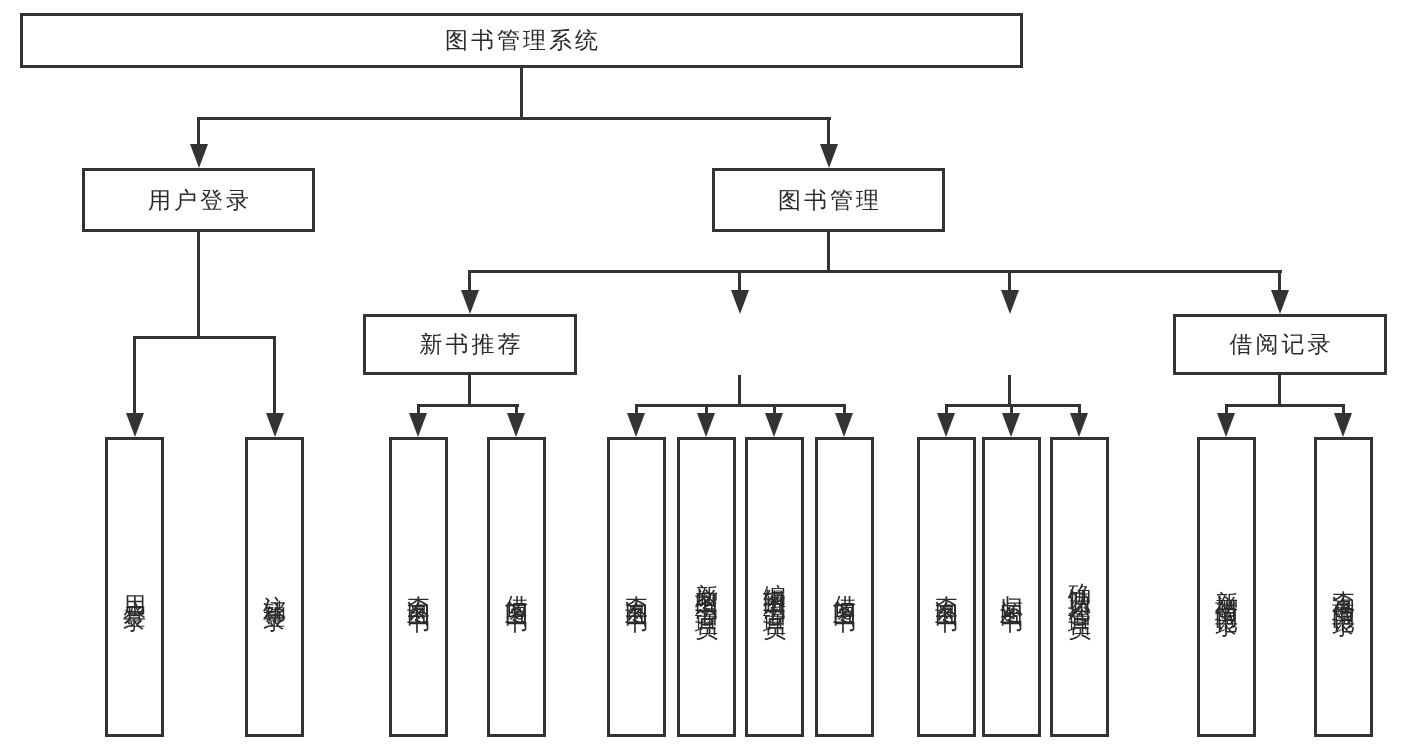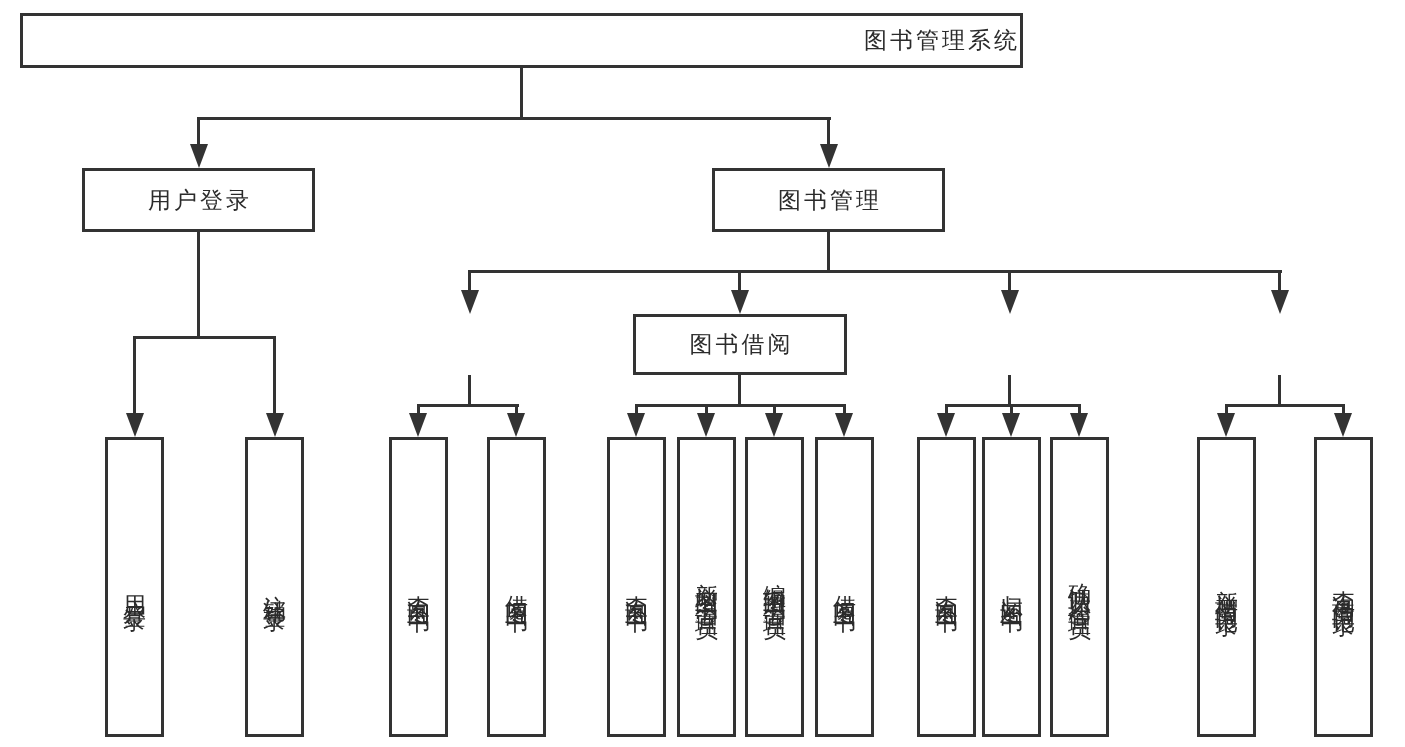--- a/index.html
+++ b/index.html
@@ -112,33 +112,36 @@
   <div class="line" style="left:1078px;top:404px;width:3px;height:12px;"></div>
   <div class="arrow" style="left:1070px;top:413px;"></div>
 
   <div class="line" style="left:1278px;top:375px;width:3px;height:32px;"></div>
   <div class="line" style="left:1225px;top:404px;width:120px;height:3px;"></div>
   <div class="line" style="left:1225px;top:404px;width:3px;height:12px;"></div>
   <div class="arrow" style="left:1217px;top:413px;"></div>
   <div class="line" style="left:1342px;top:404px;width:3px;height:12px;"></div>
   <div class="arrow" style="left:1334px;top:413px;"></div>
 
-  <div class="node" style="left:20px;top:13px;width:1003px;height:55px;justify-content:flex-end;">
+  <div class="node" style="left:20px;top:13px;width:1003px;height:55px;">
     <span class="hlabel">图书管理系统</span>
   </div>
 
   <div class="node" style="left:82px;top:168px;width:233px;height:64px;">
     <span class="hlabel">用户登录</span>
   </div>
   <div class="node" style="left:712px;top:168px;width:233px;height:64px;text-align:right;">
     <span class="hlabel">图书管理</span>
   </div>
 
-  <div class="node" style="left:633px;top:314px;width:214px;height:61px;">
-    <span class="hlabel">图书借阅</span>
+  <div class="node" style="left:363px;top:314px;width:214px;height:61px;">
+    <span class="hlabel">新书推荐</span>
+  </div>
+  <div class="node" style="left:1173px;top:314px;width:214px;height:61px;">
+    <span class="hlabel">借阅记录</span>
   </div>
 
   <div class="node leaf" style="left:105px;">
     <span class="vtext">用户登录</span>
   </div>
   <div class="node leaf" style="left:245px;">
     <span class="vtext">注销登录</span>
   </div>
   <div class="node leaf" style="left:389px;">
     <span class="vtext">查询图书</span>

